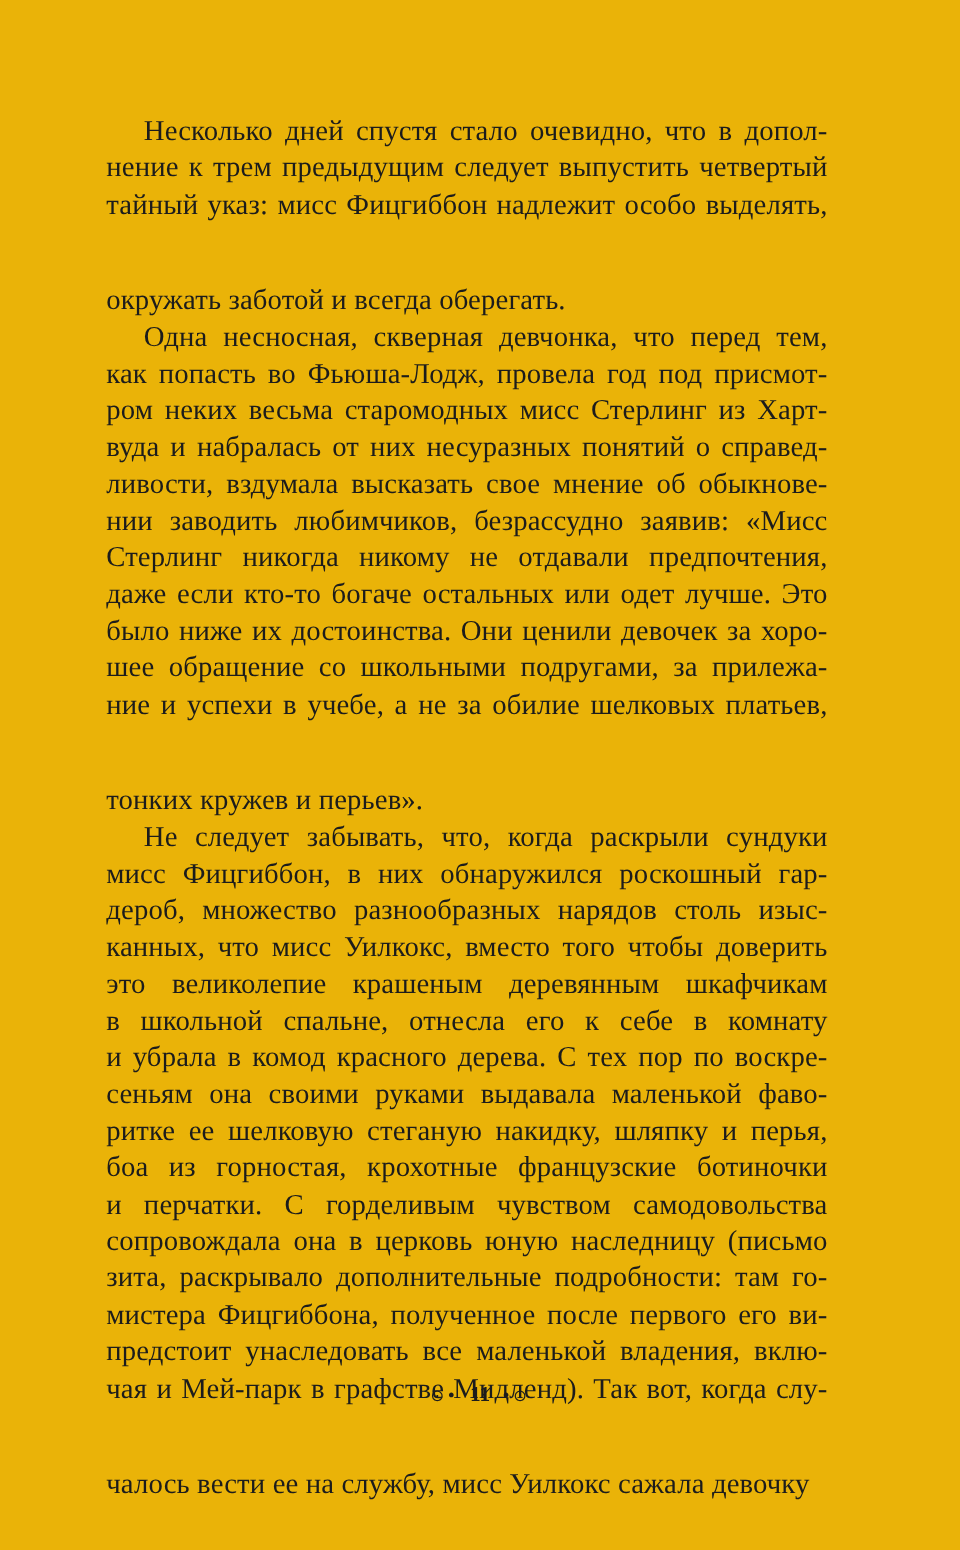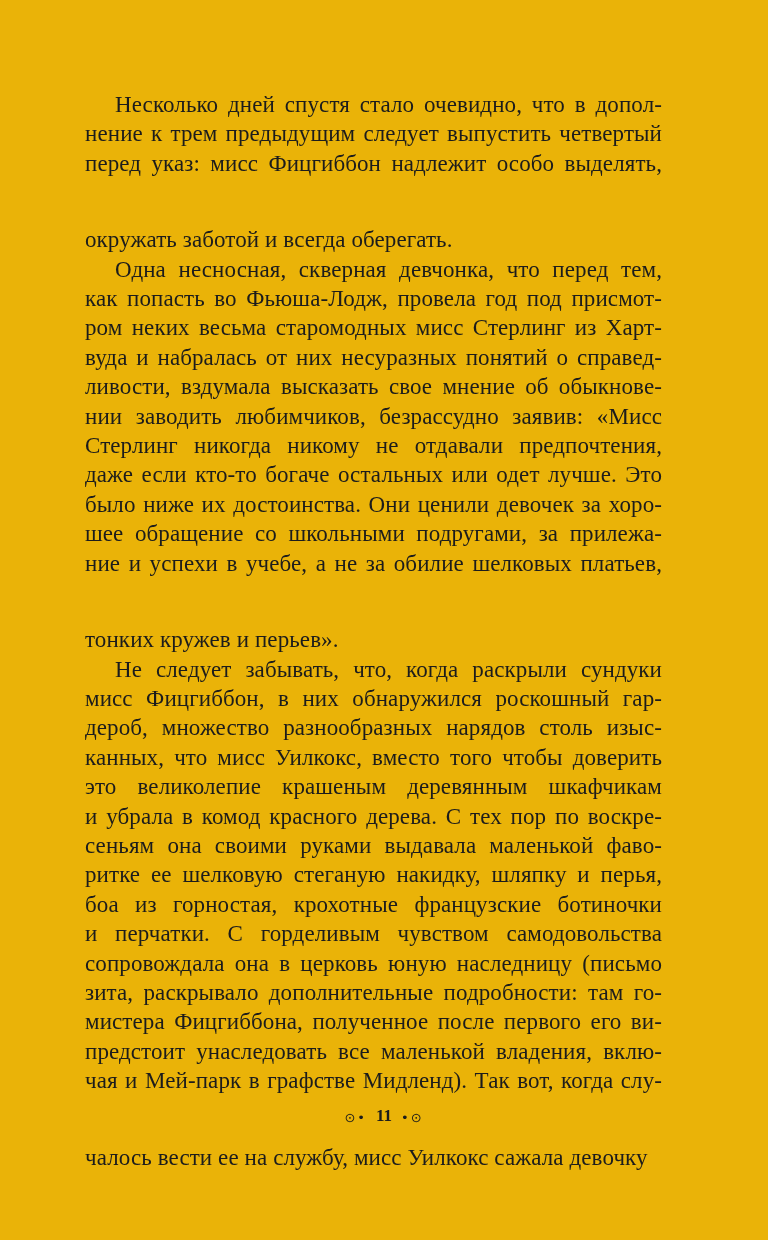--- a/index.html
+++ b/index.html
@@ -68,21 +68,21 @@
   }
 </style>
 </head>
 <body>
 
 <div class="book-page">
   <div class="text-block" id="text-block">
       <div class="para">
         <div class="line first">Несколько дней спустя стало очевидно, что в допол-</div>
         <div class="line">нение к трем предыдущим следует выпустить четвертый</div>
-        <div class="line">перед указ: мисс Фицгиббон надлежит особо выделять,</div>
+        <div class="line">тайный указ: мисс Фицгиббон надлежит особо выделять,</div>
         <div class="line last">окружать заботой и всегда оберегать.</div>
       </div>
       <div class="para">
         <div class="line first">Одна несносная, скверная девчонка, что перед тем,</div>
         <div class="line">как попасть во Фьюша-Лодж, провела год под присмот-</div>
         <div class="line">ром неких весьма старомодных мисс Стерлинг из Харт-</div>
         <div class="line">вуда и набралась от них несуразных понятий о справед-</div>
         <div class="line">ливости, вздумала высказать свое мнение об обыкнове-</div>
         <div class="line">нии заводить любимчиков, безрассудно заявив: «Мисс</div>
         <div class="line">Стерлинг никогда никому не отдавали предпочтения,</div>
@@ -91,20 +91,21 @@
         <div class="line">шее обращение со школьными подругами, за прилежа-</div>
         <div class="line">ние и успехи в учебе, а не за обилие шелковых платьев,</div>
         <div class="line last">тонких кружев и перьев».</div>
       </div>
       <div class="para">
         <div class="line first">Не следует забывать, что, когда раскрыли сундуки</div>
         <div class="line">мисс Фицгиббон, в них обнаружился роскошный гар-</div>
         <div class="line">дероб, множество разнообразных нарядов столь изыс-</div>
         <div class="line">канных, что мисс Уилкокс, вместо того чтобы доверить</div>
         <div class="line">это великолепие крашеным деревянным шкафчикам</div>
+        <div class="line">в школьной спальне, отнесла его к себе в комнату</div>
         <div class="line">и убрала в комод красного дерева. С тех пор по воскре-</div>
         <div class="line">сеньям она своими руками выдавала маленькой фаво-</div>
         <div class="line">ритке ее шелковую стеганую накидку, шляпку и перья,</div>
         <div class="line">боа из горностая, крохотные французские ботиночки</div>
         <div class="line">и перчатки. С горделивым чувством самодовольства</div>
         <div class="line">сопровождала она в церковь юную наследницу (письмо</div>
         <div class="line">зита, раскрывало дополнительные подробности: там го-</div>
         <div class="line">мистера Фицгиббона, полученное после первого его ви-</div>
         <div class="line">предстоит унаследовать все маленькой владения, вклю-</div>
         <div class="line">чая и Мей-парк в графстве Мидленд). Так вот, когда слу-</div>

